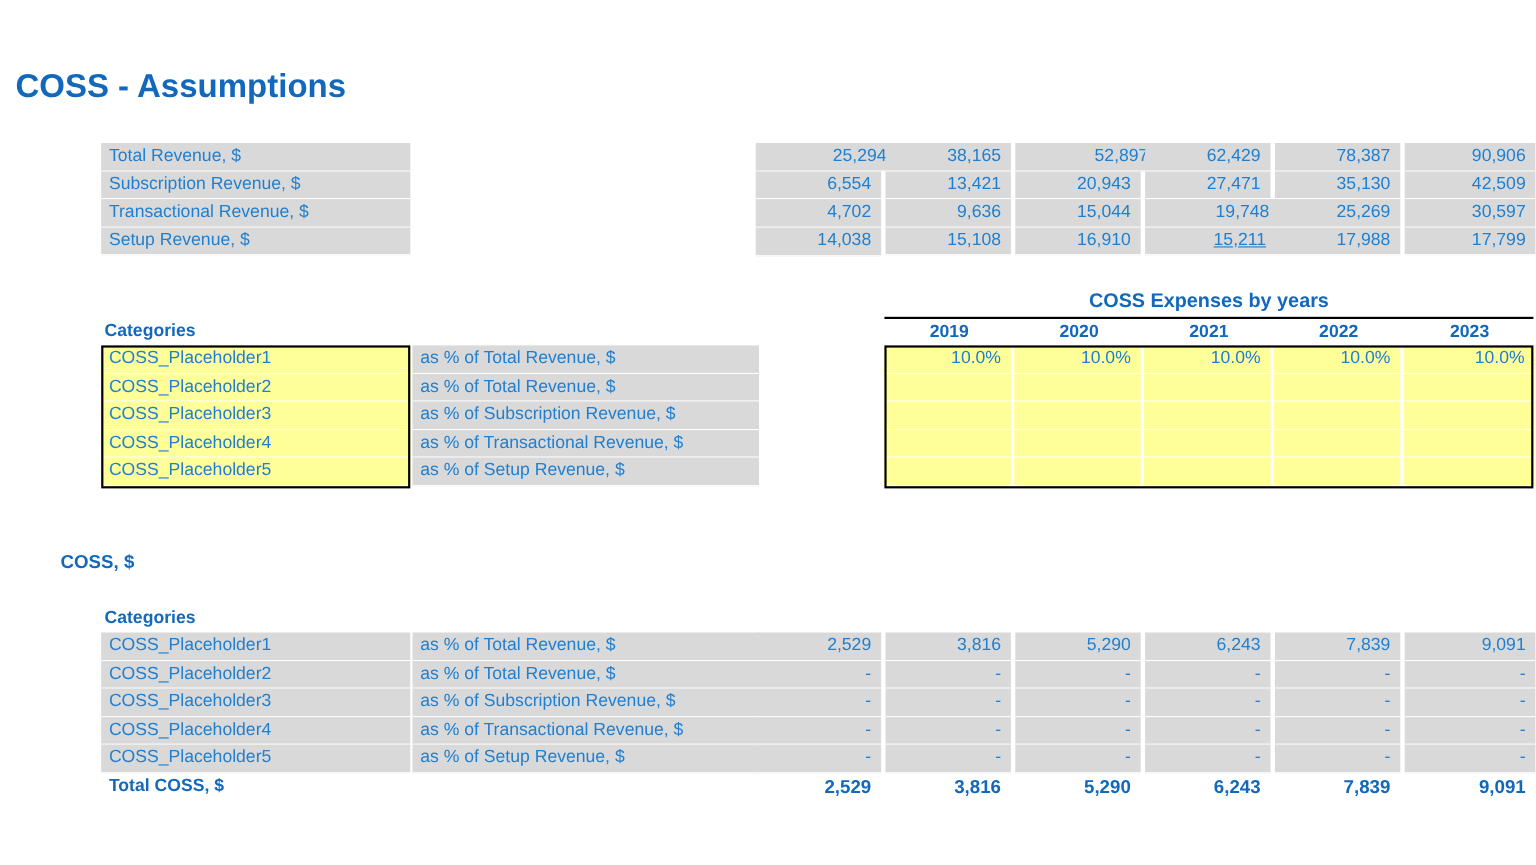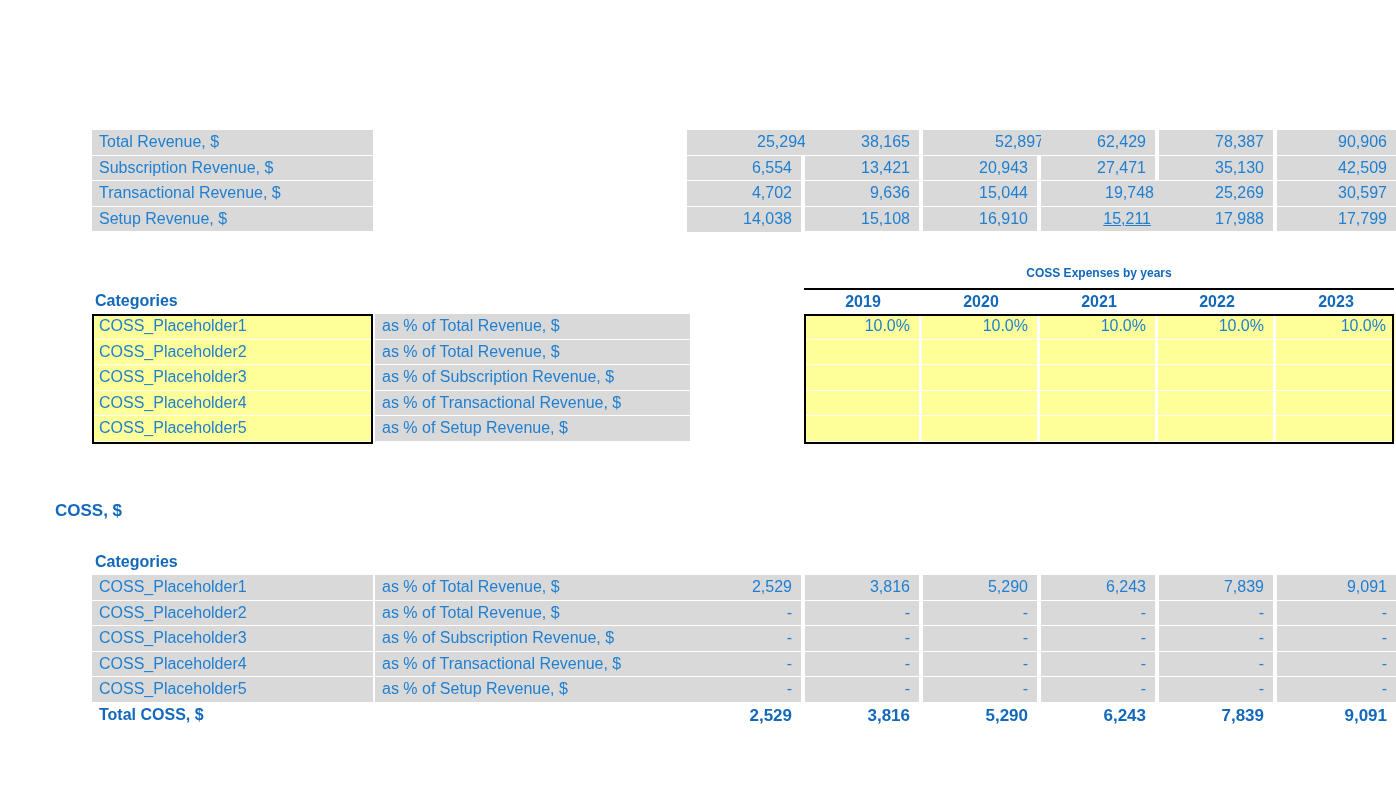--- a/index.html
+++ b/index.html
@@ -100,34 +100,35 @@
     color: #1268bb;
     display: flex;
     align-items: center;
     justify-content: center;
     white-space: nowrap;
   }
 
   .grouptitle {
     position: absolute;
     box-sizing: border-box;
-    font-size: 12px;
+    font-size: 18px;
     font-weight: bold;
     color: #1268bb;
     display: flex;
     align-items: center;
     justify-content: center;
     white-space: nowrap;
   }
 </style>
 </head>
 <body>
 
 <div class="page">
 
+  <div class="main-title">COSS - Assumptions</div>
 
   <div id="revenue-labels">
       <div class="cell gray lbl" style="left:92px; top:130px; width:281px; height:25.5px;">Total Revenue, $</div>
       <div class="cell gray lbl" style="left:92px; top:155.5px; width:281px; height:25.5px;">Subscription Revenue, $</div>
       <div class="cell gray lbl" style="left:92px; top:181px; width:281px; height:25.5px;">Transactional Revenue, $</div>
       <div class="cell gray lbl" style="left:92px; top:206.5px; width:281px; height:25.5px;">Setup Revenue, $</div>
     </div>
   <div id="revenue-values">
       <div class="cell gray num" style="left:687px; top:130px; width:128px; height:25.5px;">25,294</div>
       <div class="cell gray num" style="left:805px; top:130px; width:114px; height:25.5px;padding-left:35px;">38,165</div>

